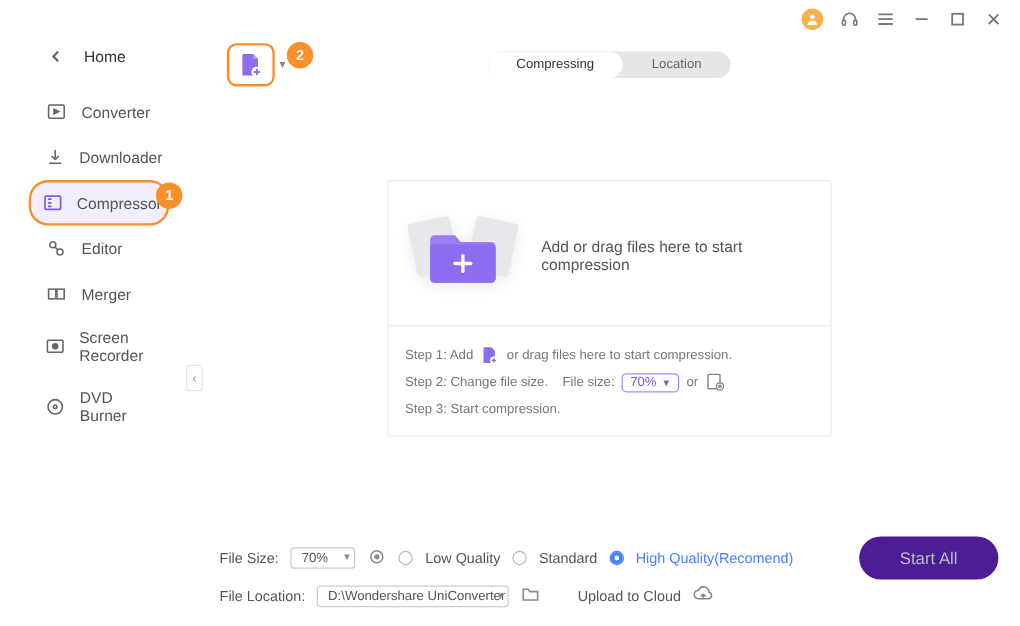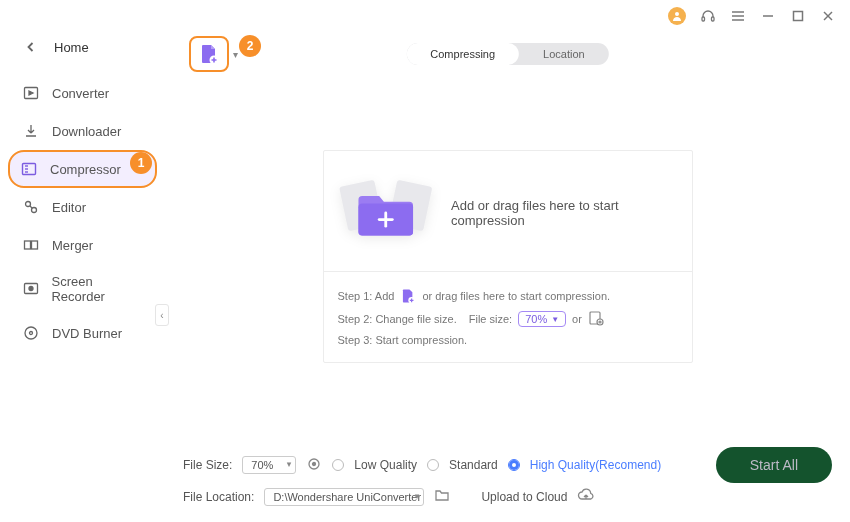--- a/index.html
+++ b/index.html
@@ -1,21 +1,21 @@
 <!DOCTYPE html>
 <html><head>
 <meta charset="utf-8">
 <style>
 *{box-sizing:border-box;margin:0;padding:0;font-family:-apple-system,BlinkMacSystemFont,"Segoe UI",Arial,sans-serif}
 body{width:850px;height:522px;background:#fff;overflow:hidden;position:relative}
 .titlebar{height:20px;display:flex;justify-content:flex-end;align-items:center;gap:14px;padding:0 14px;margin-top:6px}
 .titlebar .tb-icon{width:16px;height:16px;display:flex;align-items:center;justify-content:center;color:#777}
 .avatar{width:18px;height:18px;border-radius:50%;background:#f5b14e;display:flex;align-items:center;justify-content:center}
 .layout{display:flex;height:496px}
-.sidebar{width:165px;padding:6px 0;position:relative}
+.sidebar{width:165px;padding:6px 16px;position:relative}
 .sb-home{display:flex;align-items:center;gap:14px;padding:6px 18px 18px 22px;font-size:13px;color:#333}
 .sb-item{display:flex;align-items:center;gap:12px;padding:10px 18px 10px 22px;font-size:13px;color:#555;cursor:pointer}
 .sb-item.selected{background:#f3eefe;border:2px solid #f78f2a;border-radius:16px;margin:0 8px;padding:8px 10px}
 .sb-icon{width:18px;height:18px;display:flex;align-items:center;justify-content:center;color:#666}
 .annot{position:absolute;width:22px;height:22px;border-radius:50%;background:#f78f2a;color:#fff;font-size:12px;font-weight:600;display:flex;align-items:center;justify-content:center}
 .collapse-caret{position:absolute;left:155px;top:278px;width:14px;height:22px;border:1px solid #e5e5e5;border-radius:3px;background:#fff;display:flex;align-items:center;justify-content:center;color:#888;font-size:10px}
 .main{flex:1;padding:6px 18px 12px 18px;display:flex;flex-direction:column}
 .topbar{display:flex;align-items:center;position:relative;height:44px}
 .add-btn{width:40px;height:36px;border:2px solid #f78f2a;border-radius:8px;display:flex;align-items:center;justify-content:center;position:relative;margin-left:6px}
 .caret-dn{margin-left:4px;font-size:10px;color:#888}
@@ -28,21 +28,21 @@
 .drop-msg{font-size:13px;color:#555}
 .drop-bot{border-top:1px solid #ececec;padding:10px 14px;font-size:11px;color:#777}
 .step{display:flex;align-items:center;gap:6px;margin:6px 0}
 .pct{display:inline-flex;align-items:center;gap:4px;border:1px solid #a58af5;border-radius:4px;padding:1px 6px;font-size:11px;color:#7b5ce0}
 .footer{border-top:0;padding:6px 0 0 0}
 .fr{display:flex;align-items:center;gap:10px;font-size:12px;color:#555;margin:4px 0}
 .sel{border:1px solid #ccc;border-radius:3px;padding:2px 16px 2px 8px;font-size:11px;color:#555;background:#fff;position:relative}
 .sel:after{content:"▾";position:absolute;right:4px;top:2px;font-size:9px;color:#888}
 .radio{width:12px;height:12px;border:1.5px solid #bbb;border-radius:50%;display:inline-block}
 .radio.on{border-color:#4a7dff;box-shadow:inset 0 0 0 3px #4a7dff}
-.start{margin-left:auto;background:#14532d;color:#bdbac7;border-radius:18px;padding:10px 34px;font-size:14px}
+.start{margin-left:auto;background:#4c1d95;color:#bdbac7;border-radius:18px;padding:10px 34px;font-size:14px}
 .folder-svg{filter:drop-shadow(0 3px 6px rgba(0,0,0,.08))}
 </style>
 </head>
 <body>
 
 <div class="titlebar">
   <span class="avatar">
       <svg width="10" height="10" viewBox="0 0 10 10">
         <circle cx="5" cy="3" r="2" fill="#fff"></circle>
         <path d="M1 10c0-2.5 2-4 4-4s4 1.5 4 4" fill="#fff"></path>

